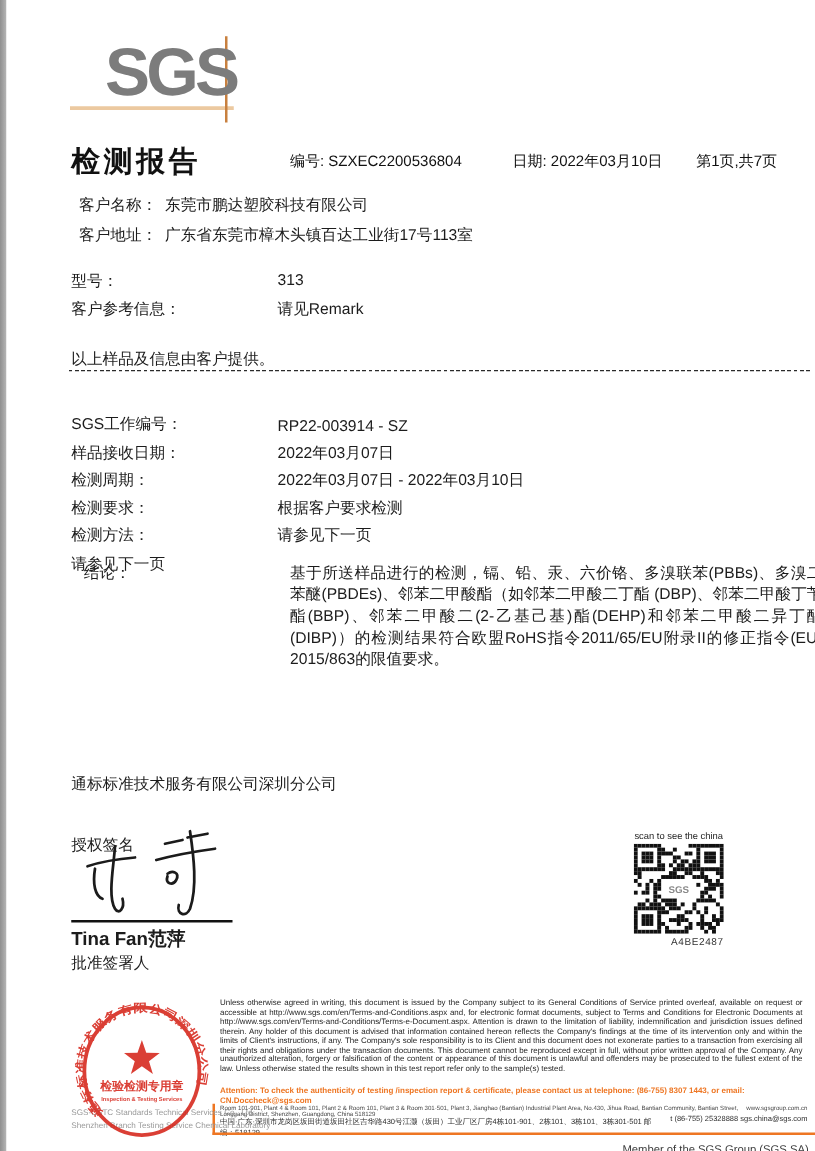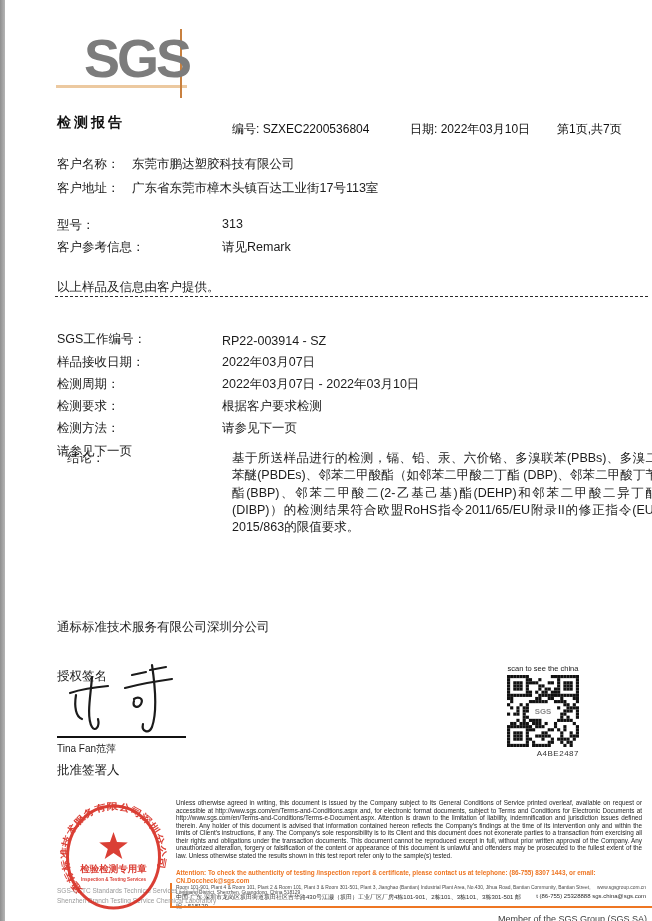--- a/index.html
+++ b/index.html
@@ -10,51 +10,51 @@
                 background:linear-gradient(to right,#8f8f8f,#b5b5b5); }
 
   
   .logo-wrap { position:absolute; left:0; top:0; }
   .logo-hline { position:absolute; left:56px; top:85px; width:131px; height:3px; background:#ecc9a0; }
   .logo-vline { position:absolute; left:180px; top:29px; width:2px; height:69px; background:#c8803f; }
   .logo-text { position:absolute; left:84px; top:30px; font-size:54px; font-weight:bold;
                letter-spacing:-3px; color:#7c7c7c; line-height:56px; z-index:2; }
 
   
-  .report-title { position:absolute; left:57px; top:114px; font-size:14px; font-weight:bold;
+  .report-title { position:absolute; left:57px; top:114px; font-size:23px; font-weight:bold;
                   letter-spacing:3px; color:#111; }
   .report-no   { position:absolute; left:232px; top:121px; font-size:12px; color:#111; }
   .report-date { position:absolute; left:410px; top:121px; font-size:12px; color:#111; }
   .report-page { position:absolute; left:557px; top:121px; font-size:12px; color:#111;text-align:center; }
 
   .kv-row { display:flex; }
   .kv-label { flex:0 0 auto; }
   .client-block { position:absolute; left:57px; top:156px; width:585px; font-size:12.5px; }
   .client-block .kv-row { height:23.5px; }
-  .client-block .kv-label { width:75px; }
+  .client-block .kv-label { width:75px;text-align:center; }
   .sample-block { position:absolute; left:57px; top:217px; width:585px; font-size:12.5px; }
   .sample-block .kv-row { height:22px; }
   .sample-block .kv-label { width:165px; }
   .provided-note { position:absolute; left:57px; top:279px; font-size:12.5px; }
 
   .dashed-divider { position:absolute; left:55px; top:296px; width:593px; height:1px;
     background:repeating-linear-gradient(to right,#2a2a2a 0 3px,transparent 3px 5px); }
 
   .job-block { position:absolute; left:57px; top:326px; width:585px; font-size:12.5px; }
   .job-block .kv-row { height:22.3px;align-items:flex-end; }
   .job-block .kv-label { width:165px; }
   .conclusion-row { position:absolute; left:67px; top:450px; width:591px; display:flex; font-size:12.5px; }
   .conclusion-row .kv-label { width:165px; }
   .conclusion-text { width:426px; line-height:17.3px; text-align:justify; }
 
   .sig-company { position:absolute; left:57px; top:619px; font-size:12.5px; }
   .sig-auth    { position:absolute; left:57px; top:668px; font-size:12.5px; }
   .sig-script  { position:absolute; left:62px; top:655px; z-index:2; }
   .sig-line    { position:absolute; left:57px; top:736px; width:129px; height:2px; background:#111; }
-  .sig-name    { position:absolute; left:57px; top:742px; font-size:10px; }
+  .sig-name    { position:absolute; left:57px; top:742px; font-size:15px;font-weight:bold; }
   .sig-role    { position:absolute; left:57px; top:762px; font-size:12.5px; }
 
   .qr-caption { position:absolute; left:498px; top:664px; width:90px; text-align:center;
                 font-size:7.5px; color:#222; }
   .qr-box     { position:absolute; left:507px; top:675px; width:72px; height:72px; }
   .qr-code-id { position:absolute; left:507px; top:749px; width:72px; text-align:right;
                 font-size:8px; color:#333; letter-spacing:0.5px; }
 
   .stamp { position:absolute; left:56px; top:798px; z-index:3; opacity:0.88; }
 

